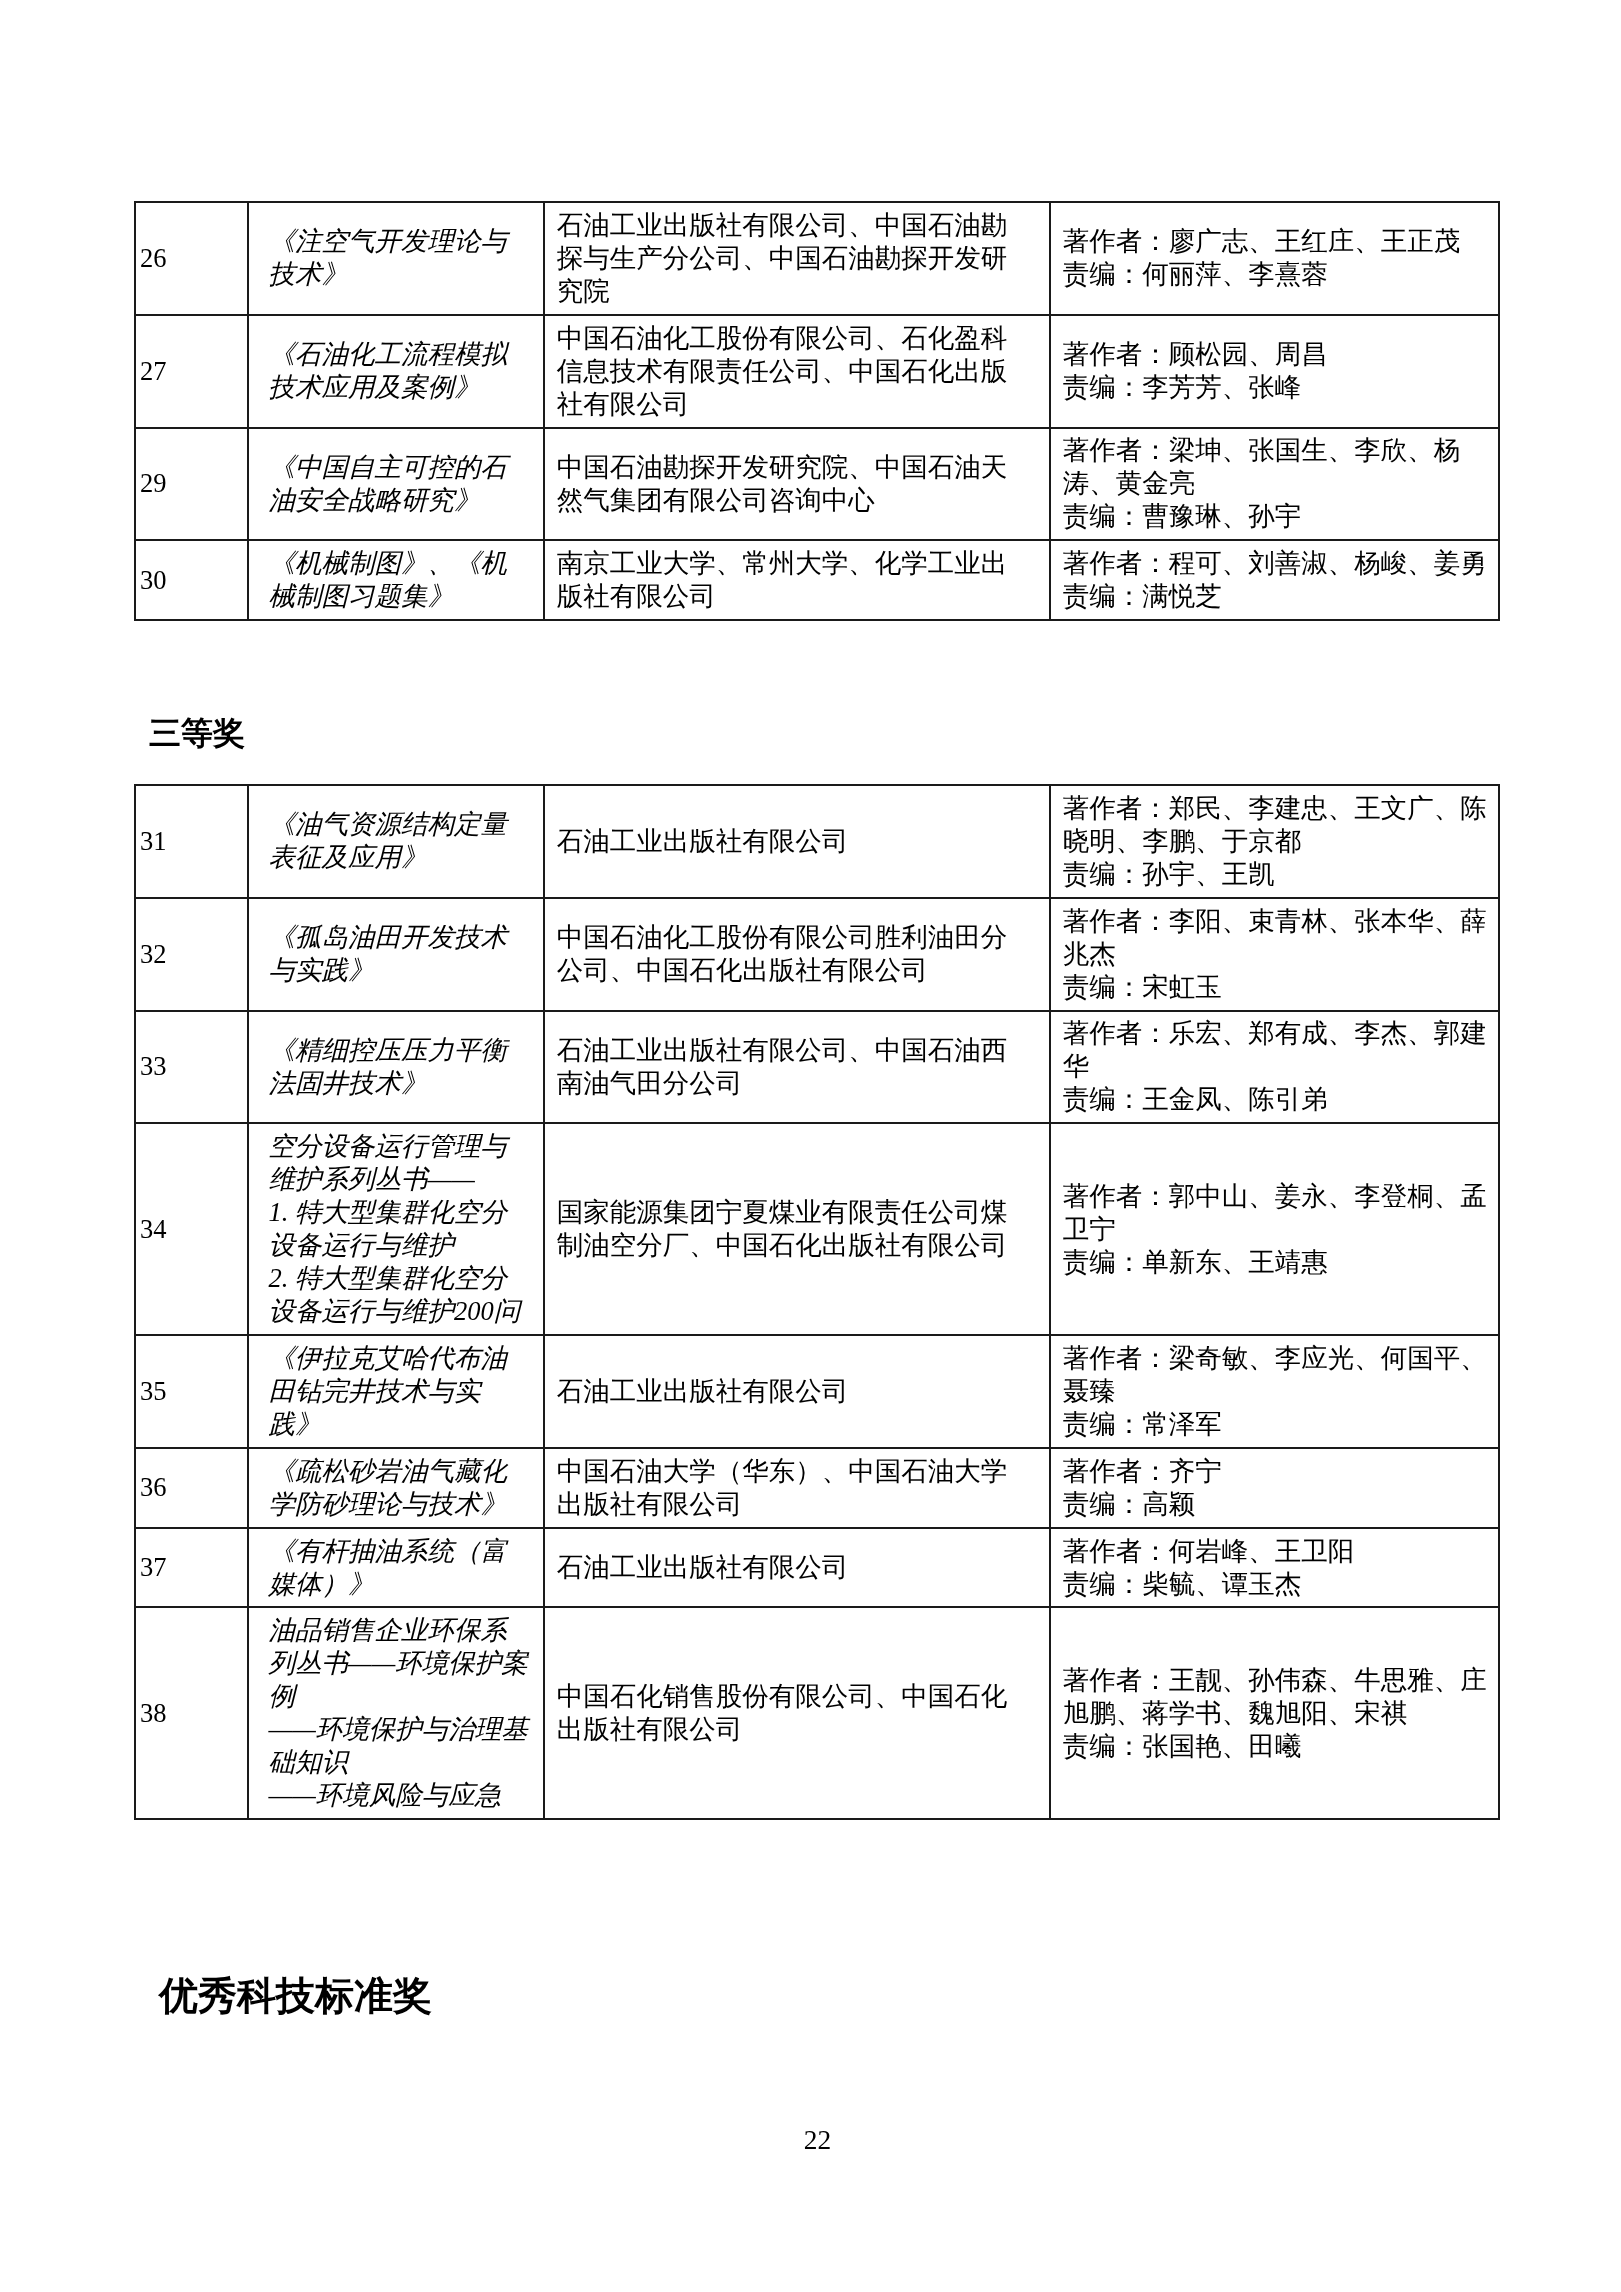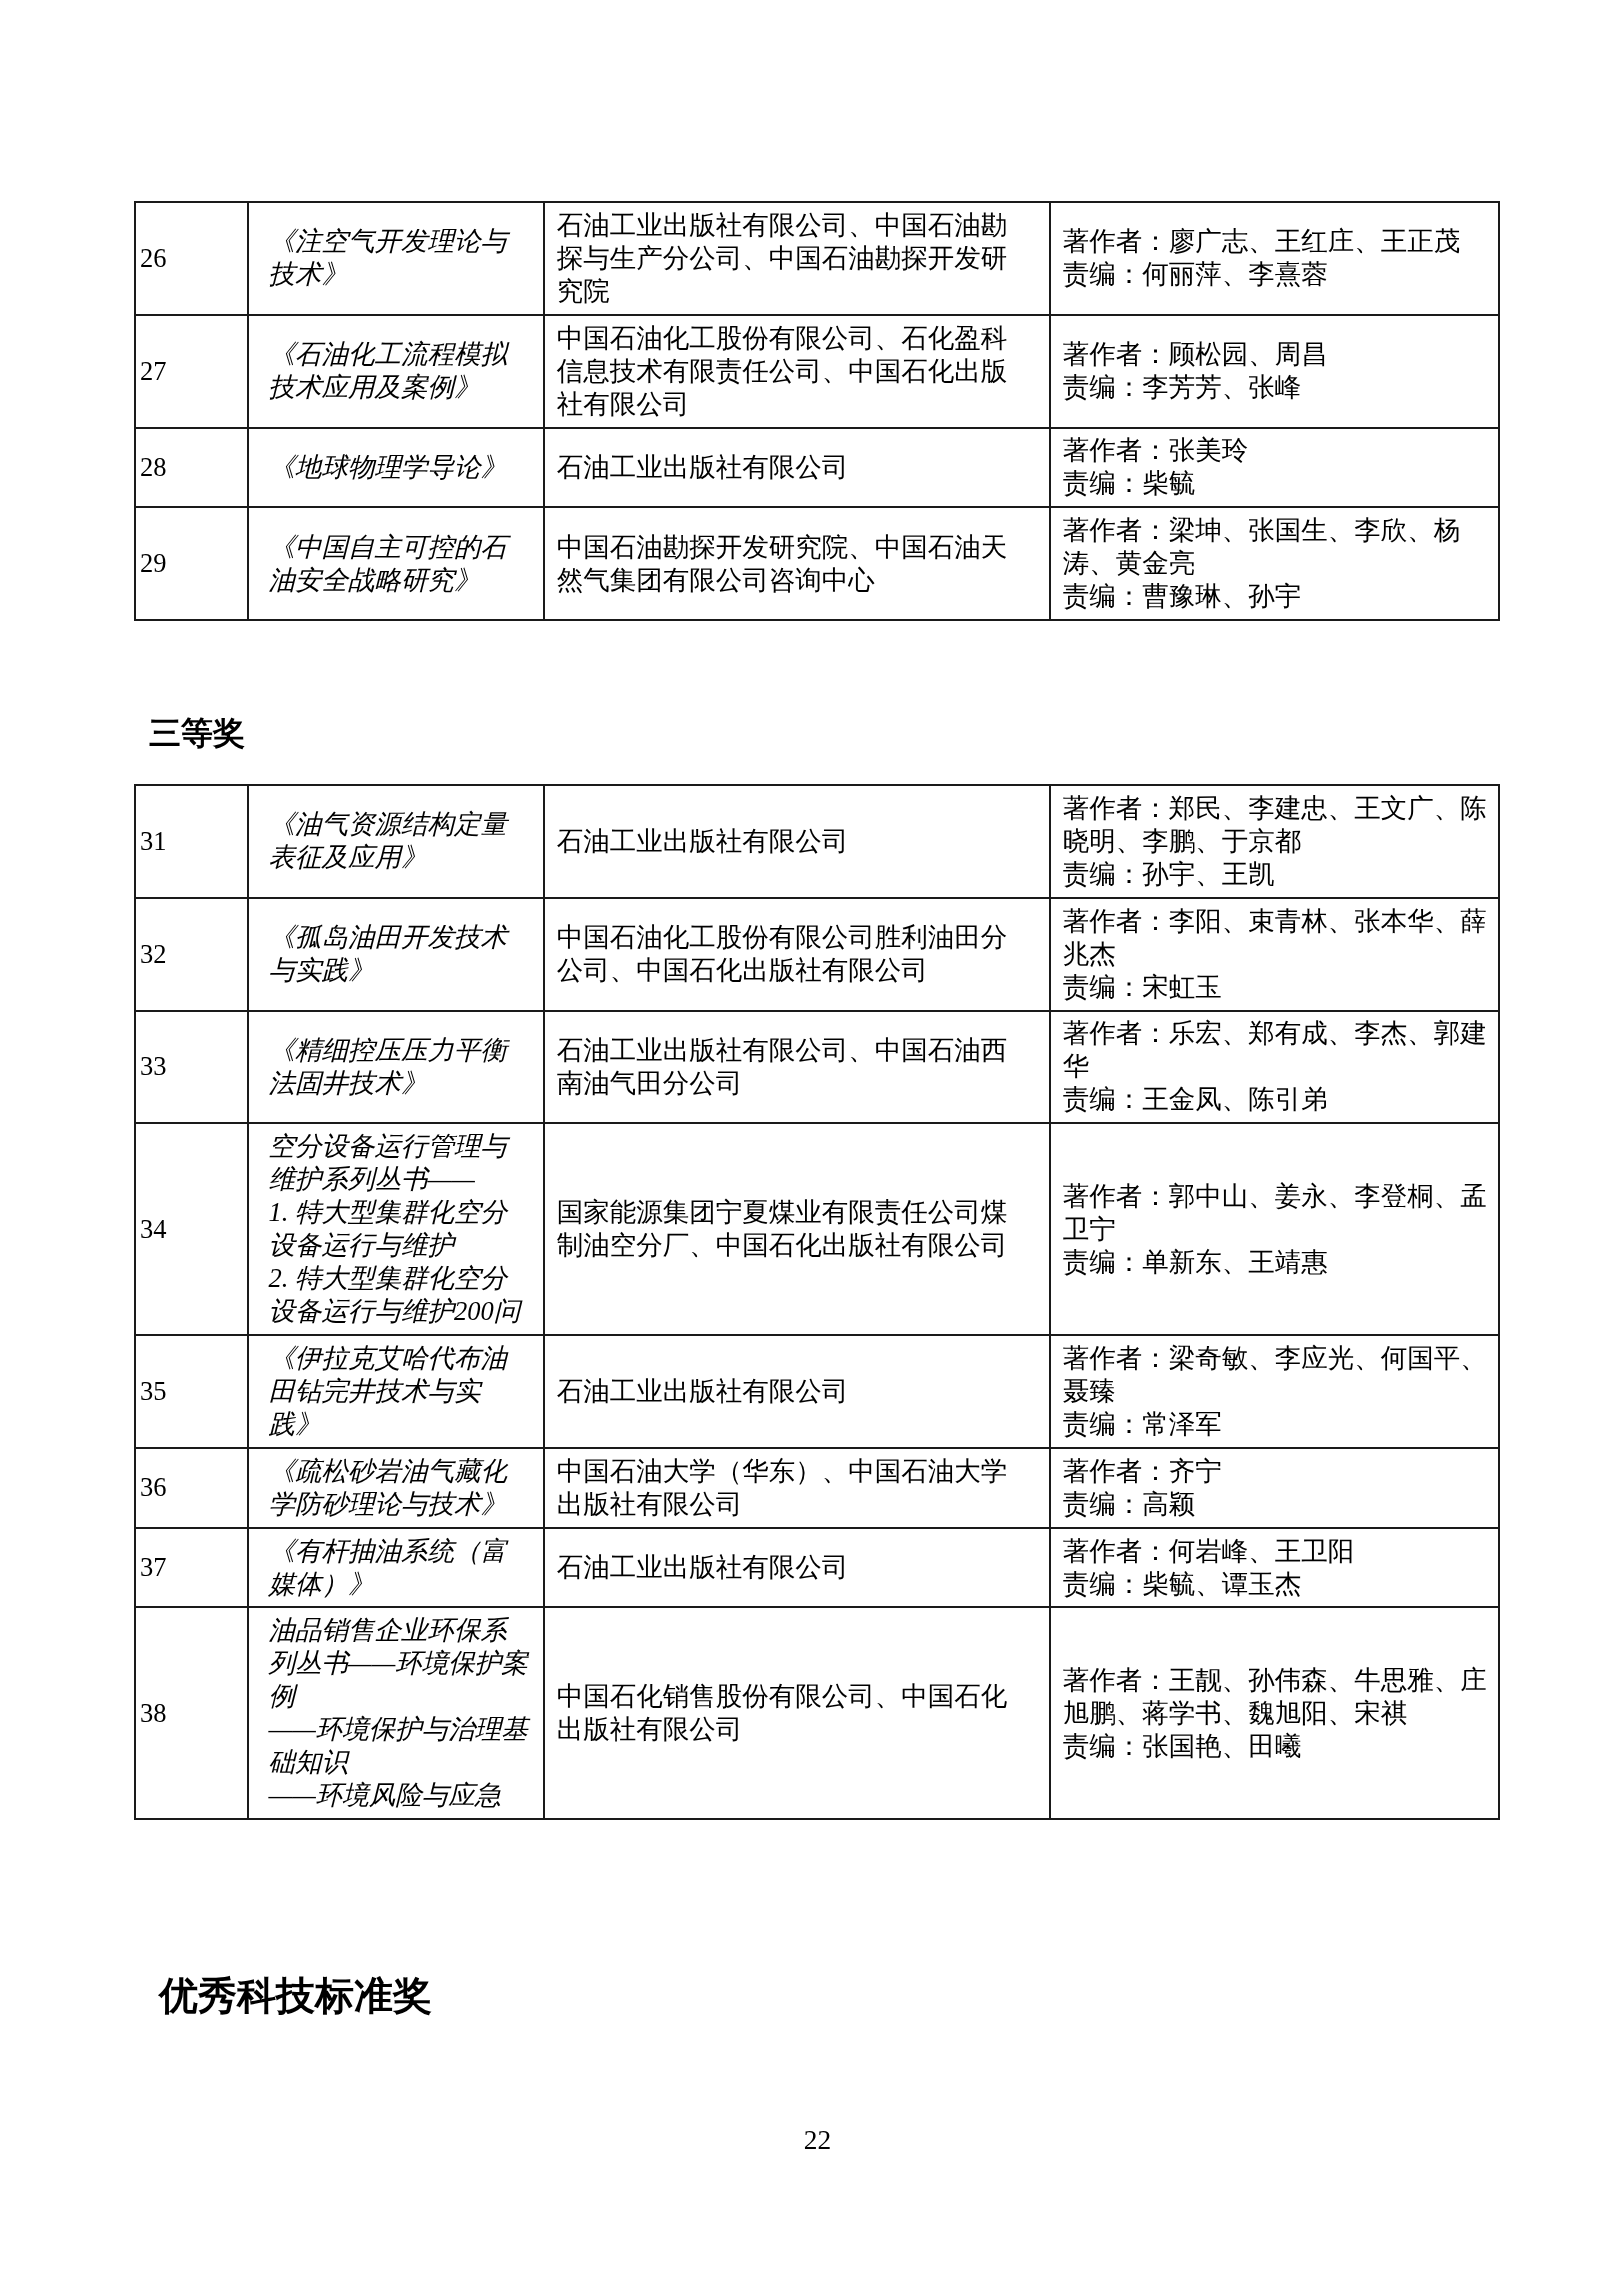--- a/index.html
+++ b/index.html
@@ -101,35 +101,35 @@
       <tr>
         <td class="c-no">27</td>
         <td class="c-title">《石油化工流程模拟技术应用及案例》</td>
         <td class="c-pub">中国石油化工股份有限公司、石化盈科信息技术有限责任公司、中国石化出版社有限公司</td>
         <td class="c-auth">
           <div>著作者：顾松园、周昌</div>
           <div>责编：李芳芳、张峰</div>
         </td>
       </tr>
       <tr>
-        <td class="c-no">28</td>
-        <td class="c-title">《地球物理学导论》</td>
-        <td class="c-pub">石油工业出版社有限公司</td>
-        <td class="c-auth">
-          <div>著作者：张美玲</div>
-          <div>责编：柴毓</div>
-        </td>
-      </tr>
-      <tr>
         <td class="c-no">29</td>
         <td class="c-title">《中国自主可控的石油安全战略研究》</td>
         <td class="c-pub">中国石油勘探开发研究院、中国石油天然气集团有限公司咨询中心</td>
         <td class="c-auth">
           <div>著作者：梁坤、张国生、李欣、杨涛、黄金亮</div>
           <div>责编：曹豫琳、孙宇</div>
+        </td>
+      </tr>
+      <tr>
+        <td class="c-no">30</td>
+        <td class="c-title">《机械制图》、《机械制图习题集》</td>
+        <td class="c-pub">南京工业大学、常州大学、化学工业出版社有限公司</td>
+        <td class="c-auth">
+          <div>著作者：程可、刘善淑、杨峻、姜勇</div>
+          <div>责编：满悦芝</div>
         </td>
       </tr>
     </tbody>
   </table>
 
   <div class="heading-third">三等奖</div>
 
   <table class="award-table" id="table-third">
     <colgroup>
       <col class="col-no">

